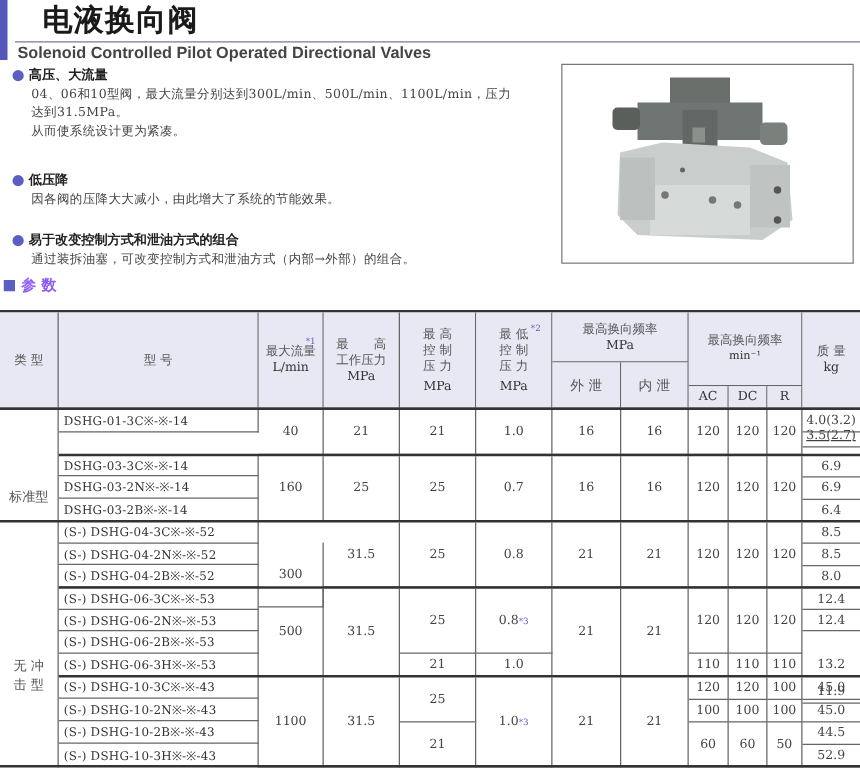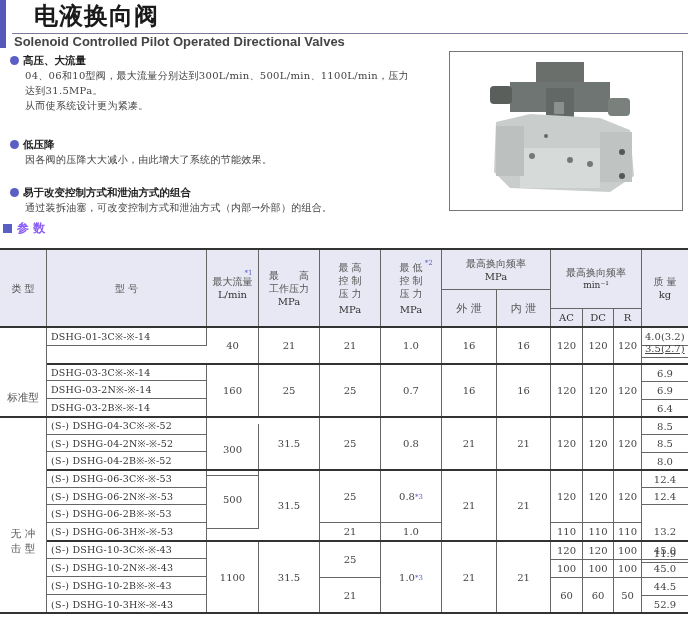--- a/index.html
+++ b/index.html
@@ -193,36 +193,36 @@
   <div class="c" style="left:497px;top:117px;width:54px;height:52px;">16</div>
   <div class="c" style="left:551px;top:117px;width:32px;height:52px;">120</div>
   <div class="c" style="left:583px;top:117px;width:31px;height:52px;">120</div>
   <div class="c" style="left:614px;top:117px;width:28px;height:52px;">120</div>
   <div class="c noR" style="left:642px;top:117px;width:46px;height:17px;">6.9</div>
   <div class="c noR" style="left:642px;top:134px;width:46px;height:18px;">6.9</div>
   <div class="c noR" style="left:642px;top:152px;width:46px;height:17px;">6.4</div>
 
   <div class="thick" style="top:168px;left:0;width:688px;"></div>
 
-  <div class="c" style="left:207px;top:176px;width:52px;height:52px;">300</div>
+  <div class="c" style="left:207px;top:186px;width:52px;height:52px;">300</div>
   <div class="c" style="left:259px;top:170px;width:61px;height:52px;">31.5</div>
   <div class="c" style="left:320px;top:170px;width:61px;height:52px;">25</div>
   <div class="c" style="left:381px;top:170px;width:61px;height:52px;">0.8</div>
   <div class="c" style="left:442px;top:170px;width:55px;height:52px;">21</div>
   <div class="c" style="left:497px;top:170px;width:54px;height:52px;">21</div>
   <div class="c" style="left:551px;top:170px;width:32px;height:52px;">120</div>
   <div class="c" style="left:583px;top:170px;width:31px;height:52px;">120</div>
   <div class="c" style="left:614px;top:170px;width:28px;height:52px;">120</div>
   <div class="c noR" style="left:642px;top:170px;width:46px;height:17px;">8.5</div>
   <div class="c noR" style="left:642px;top:187px;width:46px;height:18px;">8.5</div>
   <div class="c noR" style="left:642px;top:205px;width:46px;height:17px;">8.0</div>
 
   <div class="thick" style="top:221px;left:47px;width:641px;"></div>
 
-  <div class="c" style="left:207px;top:223px;width:52px;height:58px;">500</div>
+  <div class="c" style="left:207px;top:223px;width:52px;height:70px;">500</div>
   <div class="c" style="left:259px;top:223px;width:61px;height:70px;">31.5</div>
   <div class="c" style="left:320px;top:223px;width:61px;height:52px;">25</div>
   <div class="c" style="left:320px;top:275px;width:61px;height:18px;">21</div>
   <div class="c" style="left:381px;top:223px;width:61px;height:52px;">
       <span>0.8</span>
       <span class="sup">*3</span>
     </div>
   <div class="c" style="left:381px;top:275px;width:61px;height:18px;">1.0</div>
   <div class="c" style="left:442px;top:223px;width:55px;height:70px;">21</div>
   <div class="c" style="left:497px;top:223px;width:54px;height:70px;">21</div>

